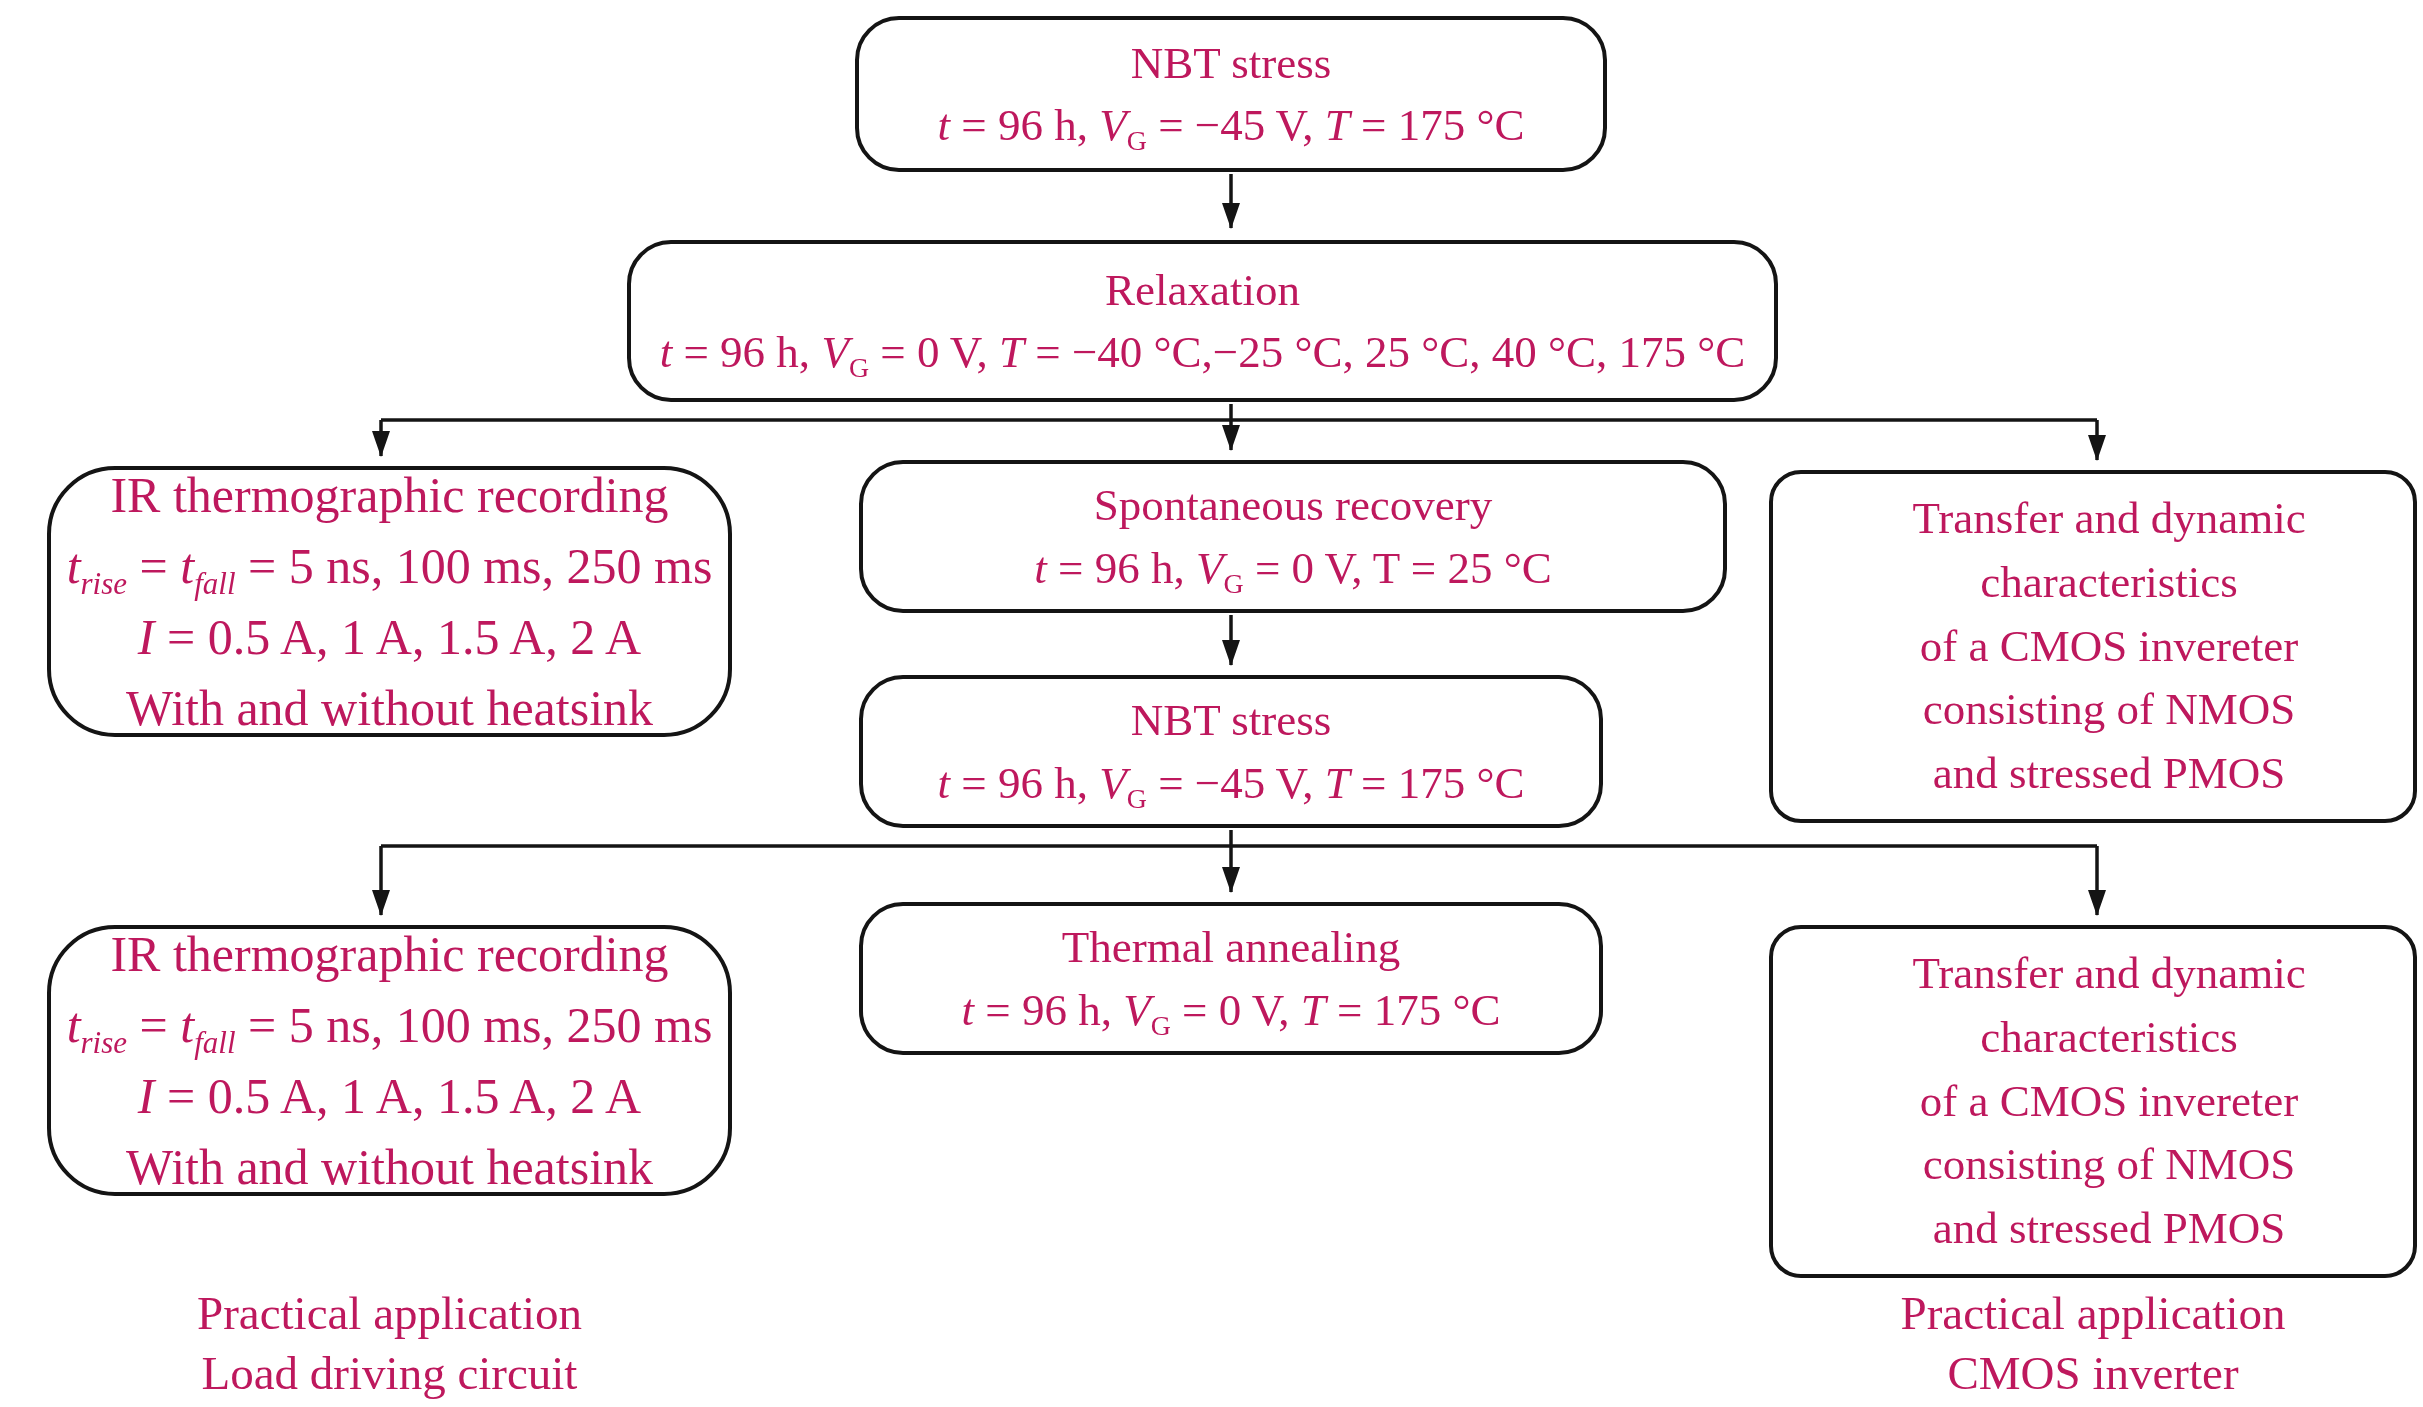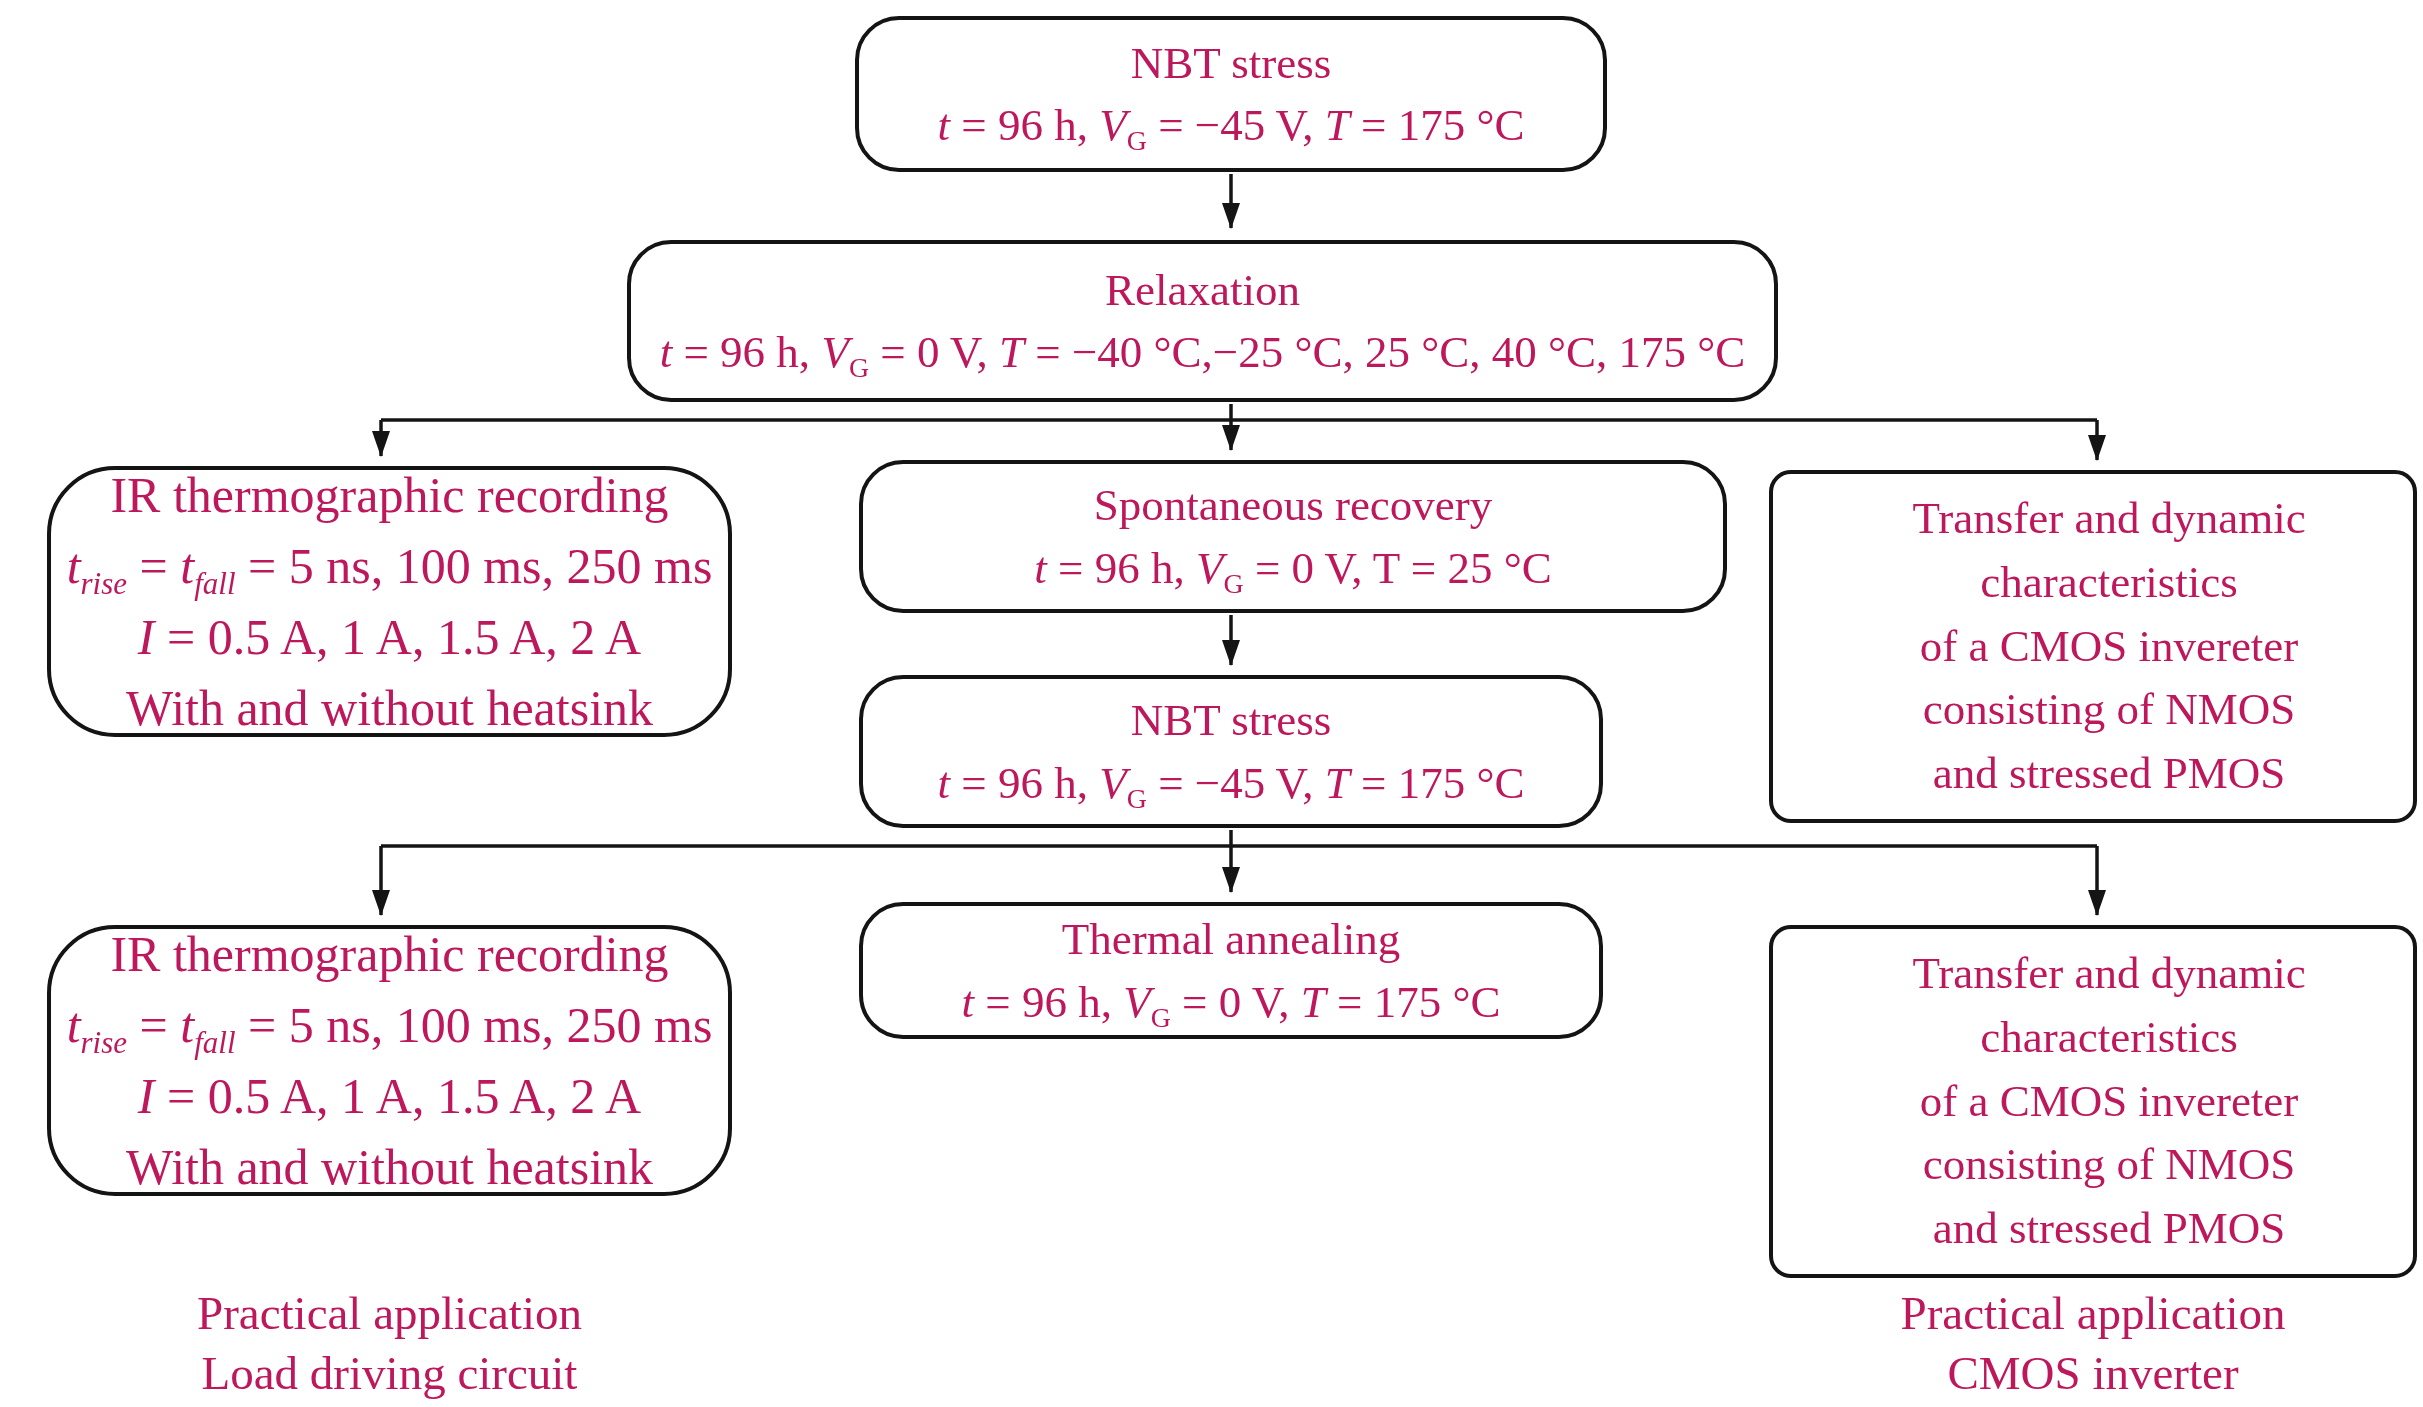--- a/index.html
+++ b/index.html
@@ -46,21 +46,21 @@
   .box .line {
     white-space: nowrap;
   }
   .box.small-corner { border-radius: 44px; }
   .box.ir-box {
     border-radius: 68px;
     font-size: 50px;
     line-height: 1.42;
   }
   .box.transfer-box {
-    border-radius: 22px;
+    border-radius: 32px;
     line-height: 1.42;
     padding-left: 42px;
   }
   sub {
     font-size: 0.62em;
     line-height: 0;
   }
   .caption {
     position: absolute;
     text-align: center;
@@ -132,21 +132,21 @@
     <div class="line"><i>t</i> = 96 h, <i>V</i><sub>G</sub> = −45 V, <i>T</i> = 175 °C</div>
   </div>
 
   <div class="box ir-box" style="left:47px; top:925px; width:685px; height:271px;">
     <div class="line">IR thermographic recording</div>
     <div class="line"><i>t<sub>rise</sub></i> = <i>t<sub>fall</sub></i> = 5 ns, 100 ms, 250 ms</div>
     <div class="line"><i>I</i> = 0.5 A, 1 A, 1.5 A, 2 A</div>
     <div class="line">With and without heatsink</div>
   </div>
 
-  <div class="box small-corner" style="left:859px; top:902px; width:744px; height:137px;">
+  <div class="box small-corner" style="left:859px; top:902px; width:744px; height:153px;">
     <div class="line">Thermal annealing</div>
     <div class="line"><i>t</i> = 96 h, <i>V</i><sub>G</sub> = 0 V, <i>T</i> = 175 °C</div>
   </div>
 
   <div class="box transfer-box" style="left:1769px; top:925px; width:648px; height:353px;">
     <div class="line">Transfer and dynamic</div>
     <div class="line">characteristics</div>
     <div class="line">of a CMOS invereter</div>
     <div class="line">consisting of NMOS</div>
     <div class="line">and stressed PMOS</div>

